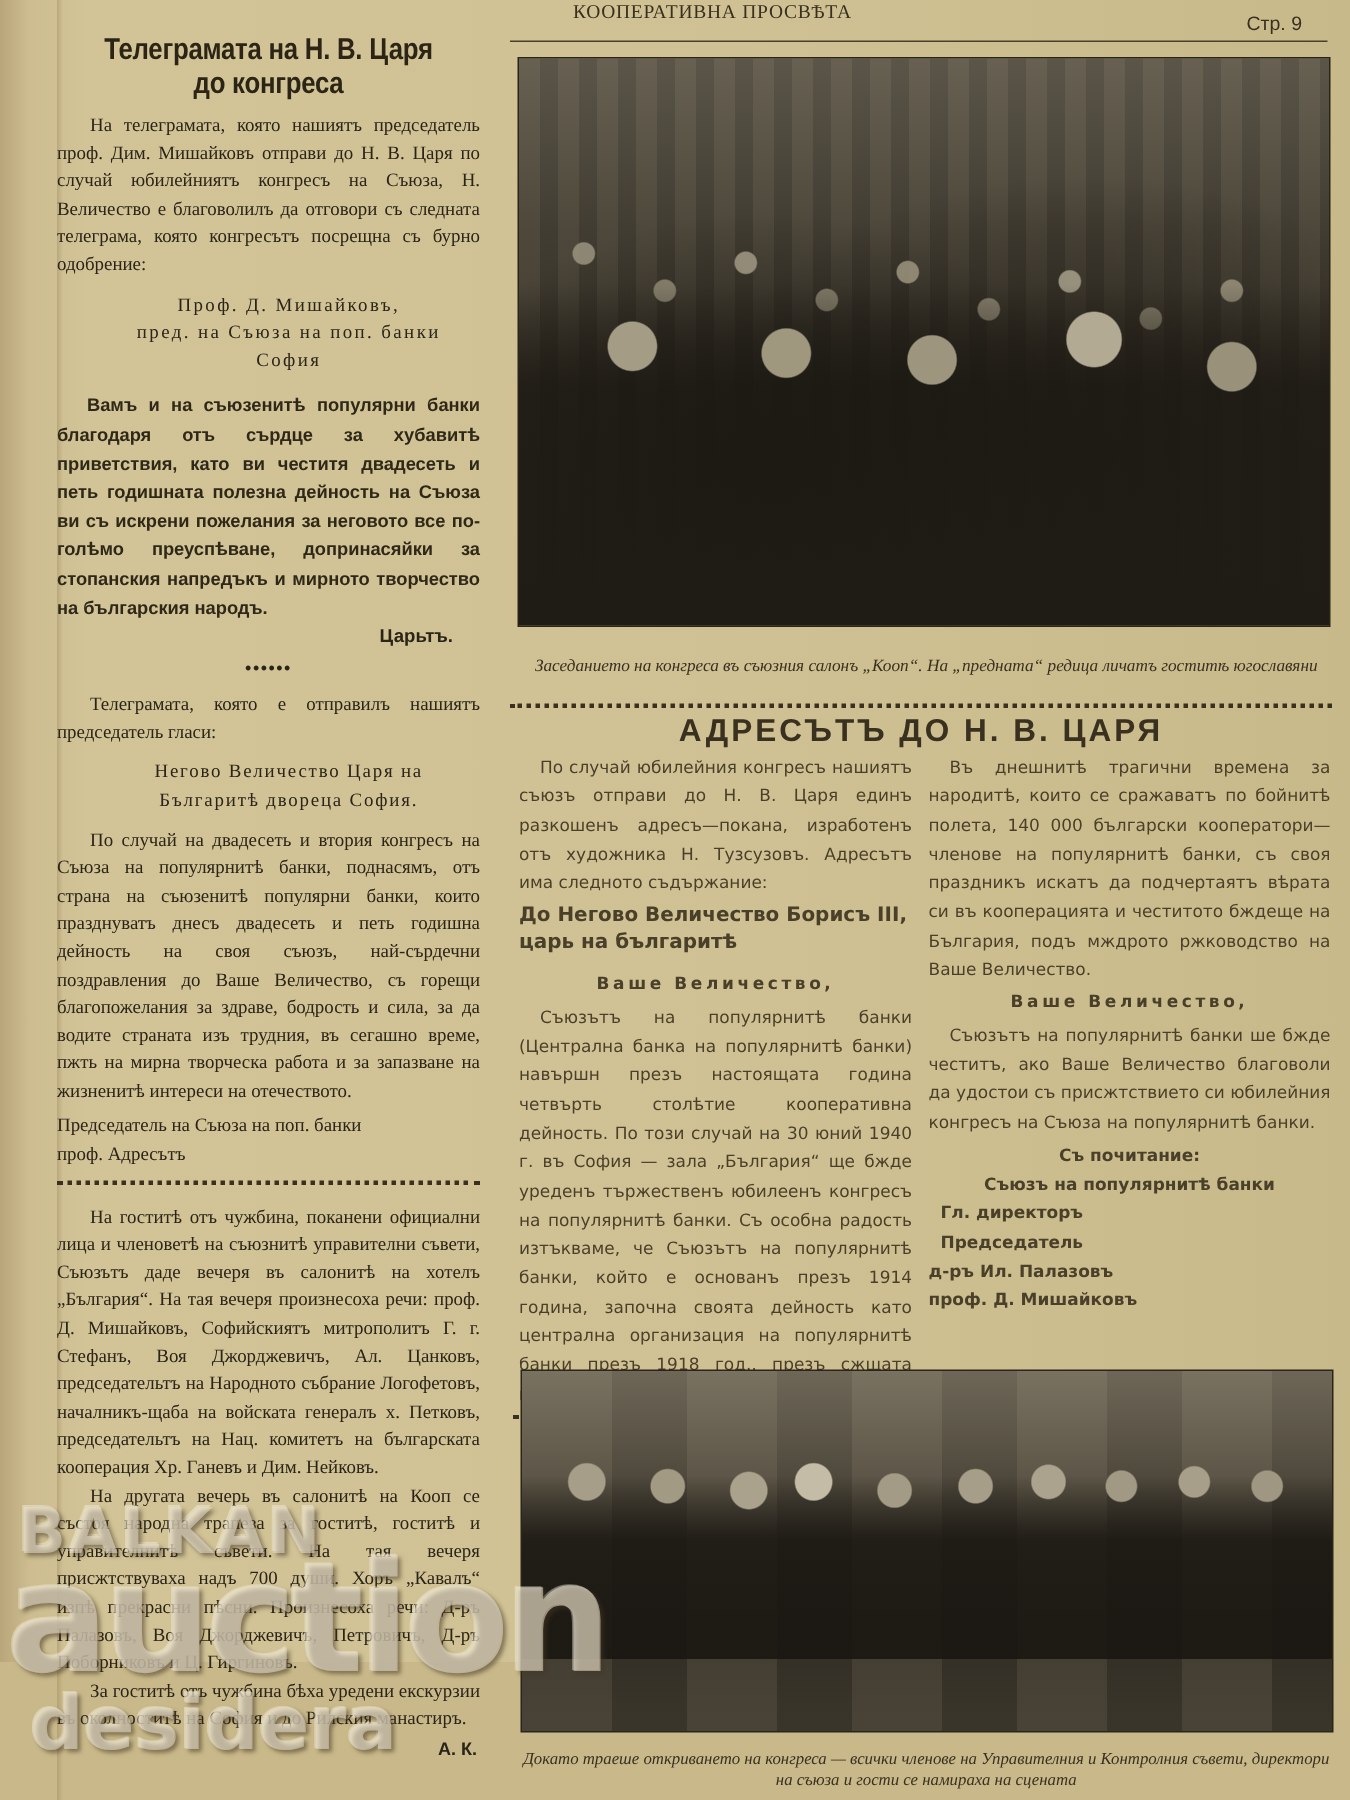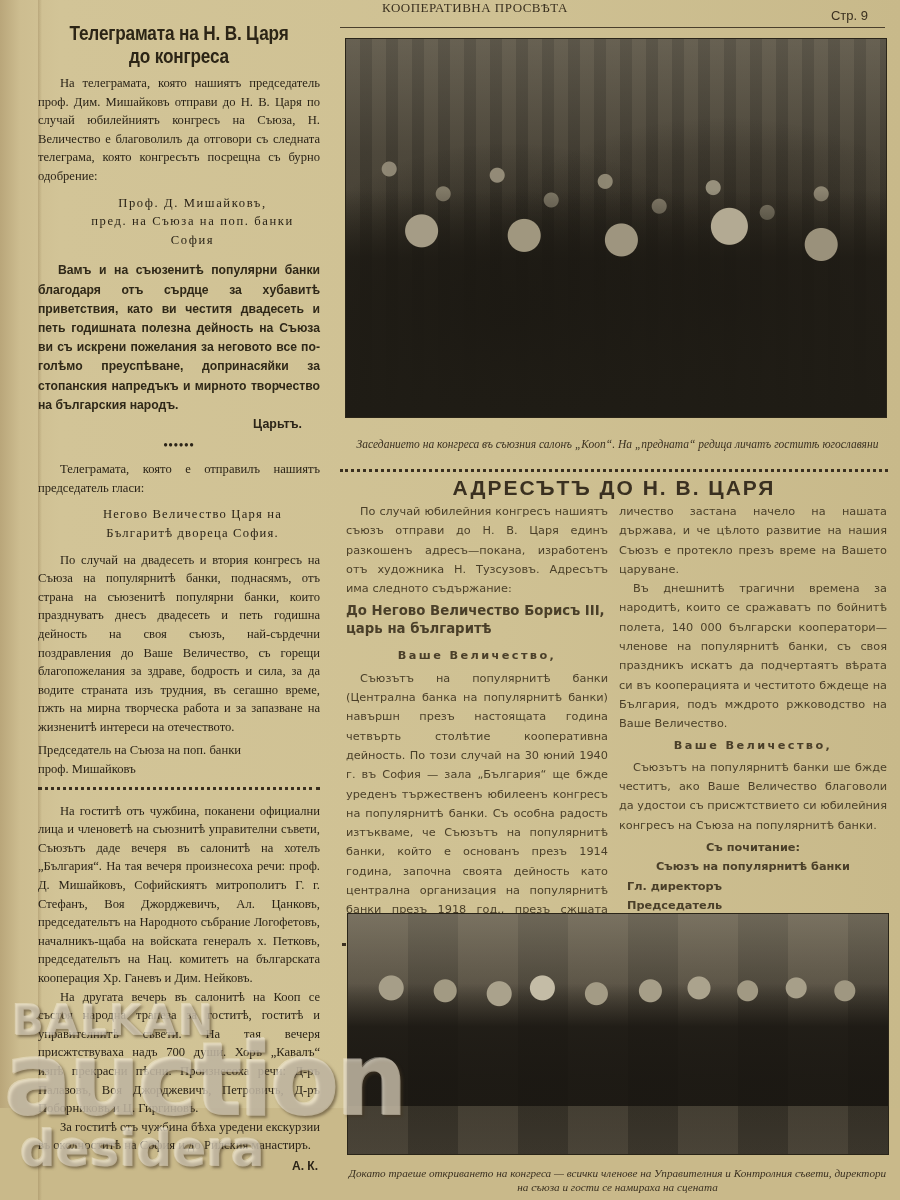--- a/index.html
+++ b/index.html
@@ -160,21 +160,21 @@
     <p class="right-sig">Царьтъ.</p>
     <div class="stars">••••••</div>
     <p class="p">Телеграмата, която е отправилъ нашиятъ председатель гласи:</p>
     <div class="gap"></div>
     <p class="sp" style="letter-spacing:1.2px">Негово Величество Царя на</p>
     <p class="sp" style="letter-spacing:1.2px">Българитѣ дворецa София.</p>
     <div class="gap"></div>
     <p class="p">По случай на двадесеть и втория конгресъ на Съюза на популярнитѣ банки, поднасямъ, отъ страна на съюзенитѣ популярни банки, които празднуватъ днесъ двадесеть и петь годишна дейность на своя съюзъ, най-сърдечни поздравления до Ваше Величество, съ горещи благопожелания за здраве, бодрость и сила, за да водите страната изъ трудния, въ сегашно време, пжть на мирна творческа работа и за запазване на жизненитѣ интереси на отечеството.</p>
     <div class="gap" style="height:5px"></div>
     <p class="center">Председатель на Съюза на поп. банки</p>
-    <p class="center">проф. Мишайковъ</p>
+    <p class="center">проф. Адресътъ</p>
     <div class="dotted-rule"></div>
     <p class="p">На гоститѣ отъ чужбина, поканени официални лица и членоветѣ на съюзнитѣ управителни съвети, Съюзътъ даде вечеря въ салонитѣ на хотелъ „България“. На тая вечеря произнесоха речи: проф. Д. Мишайковъ, Софийскиятъ митрополитъ Г. г. Стефанъ, Воя Джорджевичъ, Ал. Цанковъ, председательтъ на Народното събрание Логофетовъ, началникъ-щаба на войската генералъ х. Петковъ, председательтъ на Нац. комитетъ на българската кооперация Хр. Ганевъ и Дим. Нейковъ.</p>
     <p class="p">На другата вечерь въ салонитѣ на Кооп се състоя народна трапеза за гоститѣ, гоститѣ и управителнитѣ съвети. На тая вечеря присжтствуваха надъ 700 души. Хоръ „Кавалъ“ изпѣ прекрасни пѣсни. Произнесоха речи: Д-ръ Палазовъ, Воя Джорджевичъ, Петровичъ, Д-ръ Поборниковъ и Ц. Гиргиновъ.</p>
     <p class="p">За гоститѣ отъ чужбина бѣха уредени екскурзии въ околноститѣ на София и до Рилския манастиръ.</p>
     <div class="signoff">А. К.</div>
   </div>
 
   <div class="photo top">
     <div class="heads"></div>
     <div class="front"></div>
@@ -189,21 +189,20 @@
     <div class="addr-head">
       <div>До Негово Величество Борисъ III,</div>
       <div>царь на българитѣ</div>
     </div>
     <p class="majesty">Ваше Величество,</p>
     <p class="p">Съюзътъ на популярнитѣ банки (Централна банка на популярнитѣ банки) навършн презъ настоящата година четвърть столѣтие кооперативна дейность. По този случай на 30 юний 1940 г. въ София — зала „България“ ще бжде уреденъ тържественъ юбилеенъ конгресъ на популярнитѣ банки. Съ особна радость изтъкваме, че Съюзътъ на популярнитѣ банки, който е основанъ презъ 1914 година, започна своята дейность като централна организация на популярнитѣ банки презъ 1918 год., презъ сжщата година, когато Ваше Ве-</p>
     <div class="dotted-rule"></div>
   </div>
 
   <div class="col3">
-    <p class="p" style="text-indent:0">личество застана начело на нашата държава, и че цѣлото развитие на нашия Съюзъ е протекло презъ време на Вашето царуване.</p>
     <p class="p">Въ днешнитѣ трагични времена за народитѣ, които се сражаватъ по бойнитѣ полета, 140 000 български кооператори—членове на популярнитѣ банки, съ своя праздникъ искатъ да подчертаятъ вѣрата си въ кооперацията и честитото бждеще на България, подъ мждрото ржководство на Ваше Величество.</p>
     <p class="majesty" style="margin-top:2px">Ваше Величество,</p>
     <p class="p">Съюзътъ на популярнитѣ банки ше бжде честитъ, ако Ваше Величество благоволи да удостои съ присжтствието си юбилейния конгресъ на Съюза на популярнитѣ банки.</p>
     <div class="gap" style="height:3px"></div>
     <p class="bold-c">Съ почитание:</p>
     <p class="bold-c">Съюзъ на популярнитѣ банки</p>
     <div class="sig-row">
       <span>Гл. директоръ</span>
       <span>Председатель</span>
     </div>

